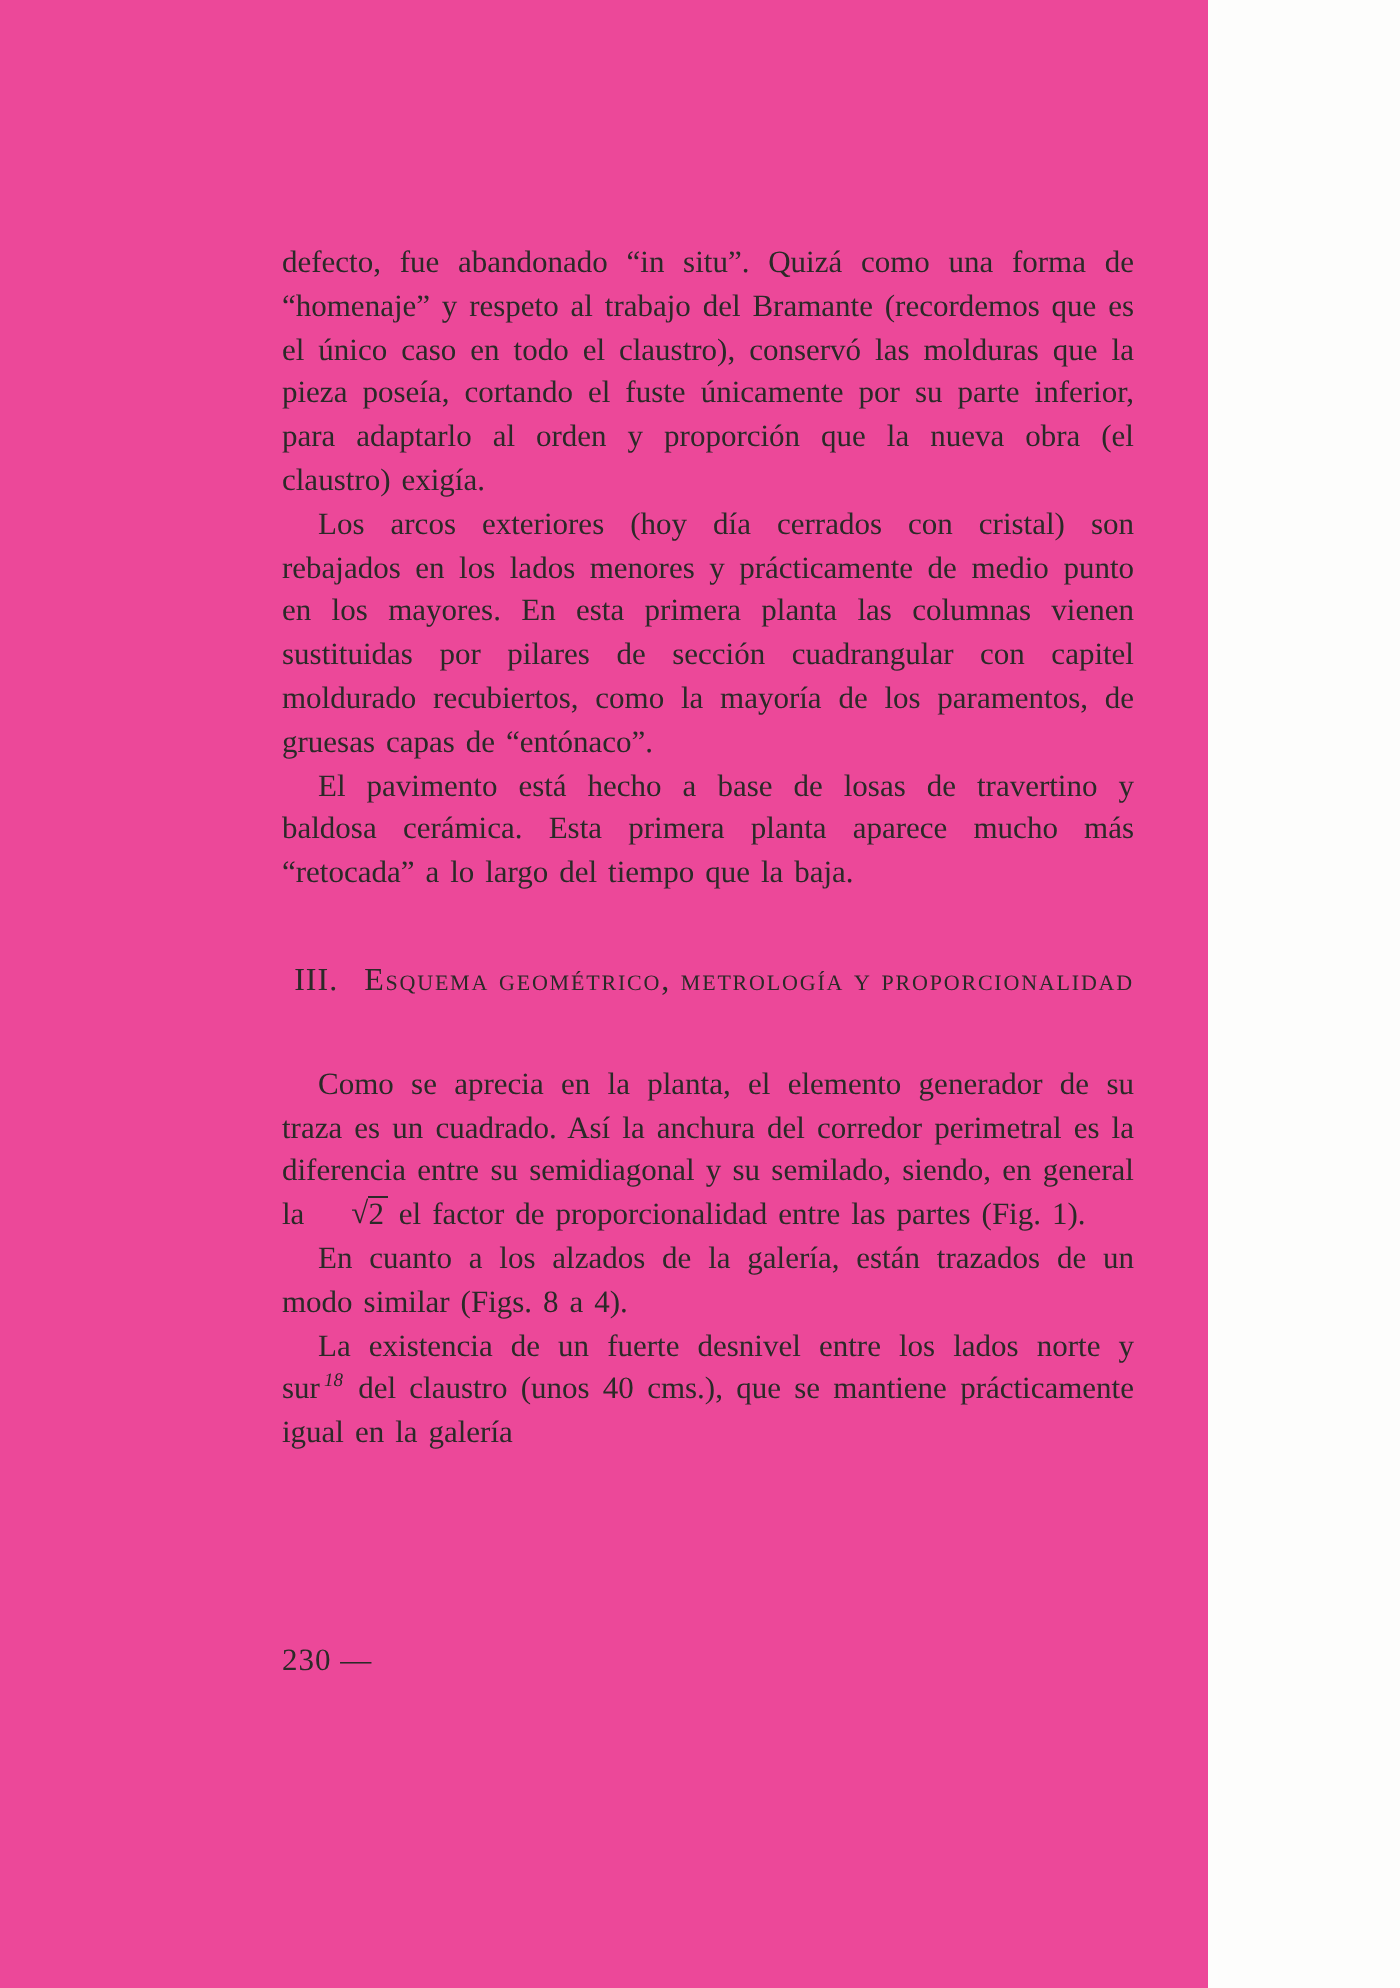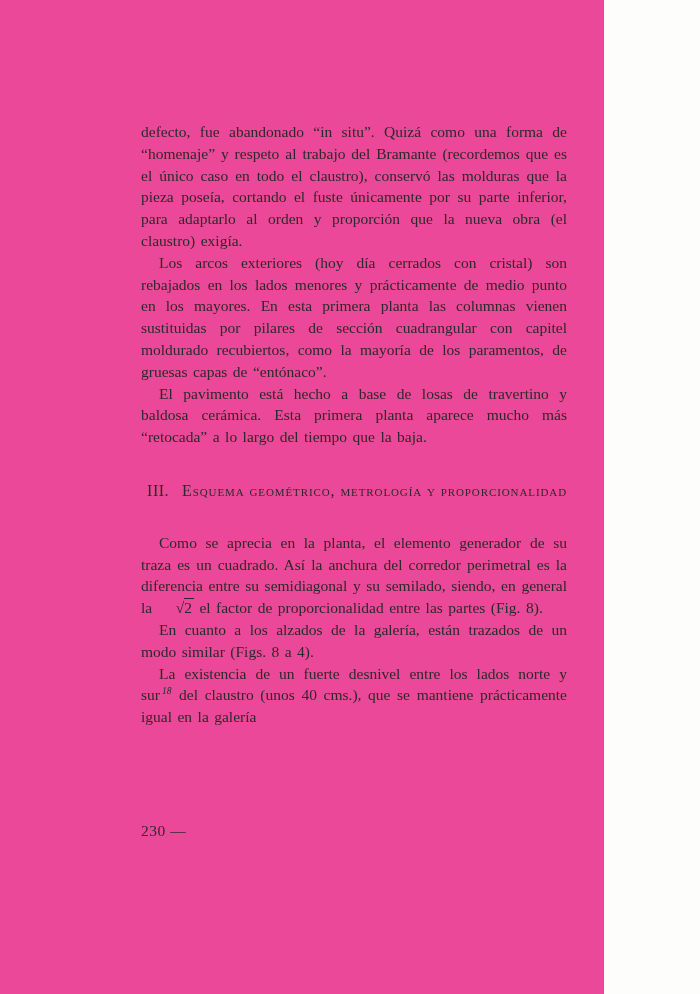--- a/index.html
+++ b/index.html
@@ -99,21 +99,21 @@
 
     <p class="para">Los arcos exteriores (hoy día cerrados con cristal) son rebajados en los lados menores y prácticamente de medio punto en los mayores. En esta primera planta las columnas vienen sustituidas por pilares de sección cua­drangular con capitel moldurado recubiertos, como la mayoría de los pa­ramentos, de gruesas capas de “entónaco”.</p>
 
     <p class="para">El pavimento está hecho a base de losas de travertino y baldosa cerá­mica. Esta primera planta aparece mucho más “retocada” a lo largo del tiempo que la baja.</p>
 
 
     <h2 class="section-heading">
       <span class="section-numeral">III.</span><span class="section-title">Esquema geométrico, metrología y proporcionalidad</span>
     </h2>
 
-    <p class="para"><span>Como se aprecia en la planta, el elemento generador de su traza es un cuadrado. Así la anchura del corredor perimetral es la diferencia entre su semidiagonal y su semilado, siendo, en general la </span><span class="sqrt"><span class="sqrt-sign">√</span><span class="sqrt-radicand">2</span></span><span> el factor de pro­porcionalidad entre las partes (Fig. 8).</span></p>
+    <p class="para"><span>Como se aprecia en la planta, el elemento generador de su traza es un cuadrado. Así la anchura del corredor perimetral es la diferencia entre su semidiagonal y su semilado, siendo, en general la </span><span class="sqrt"><span class="sqrt-sign">√</span><span class="sqrt-radicand">2</span></span><span> el factor de pro­porcionalidad entre las partes (Fig. 1).</span></p>
 
     <p class="para">En cuanto a los alzados de la galería, están trazados de un modo simi­lar (Figs. 8 a 4).</p>
 
     <p class="para"><span>La existencia de un fuerte desnivel entre los lados norte y sur</span><sup class="fnref">18</sup><span> del claustro (unos 40 cms.), que se mantiene prácticamente igual en la galería</span></p>
 
   </main>
 
   <footer class="page-footer">
     <span class="page-number">230 —</span>
   </footer>

